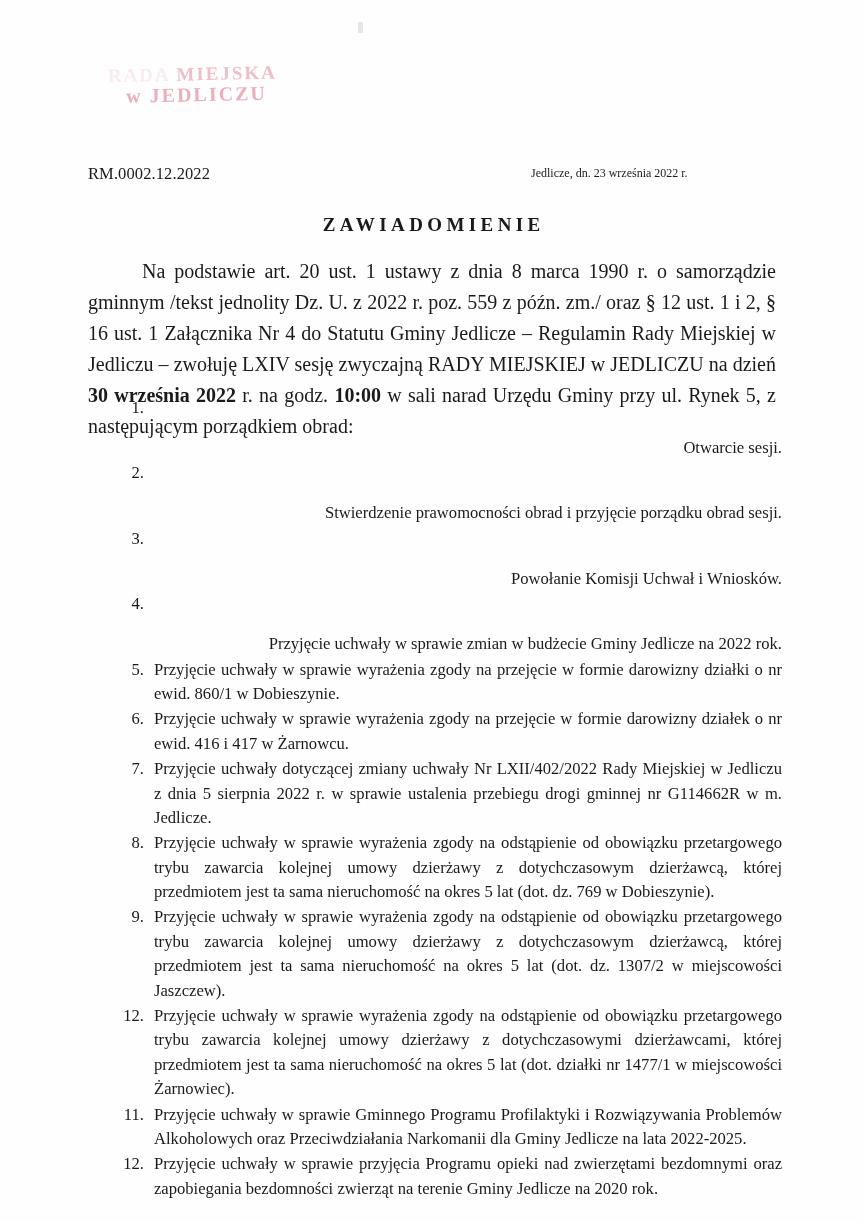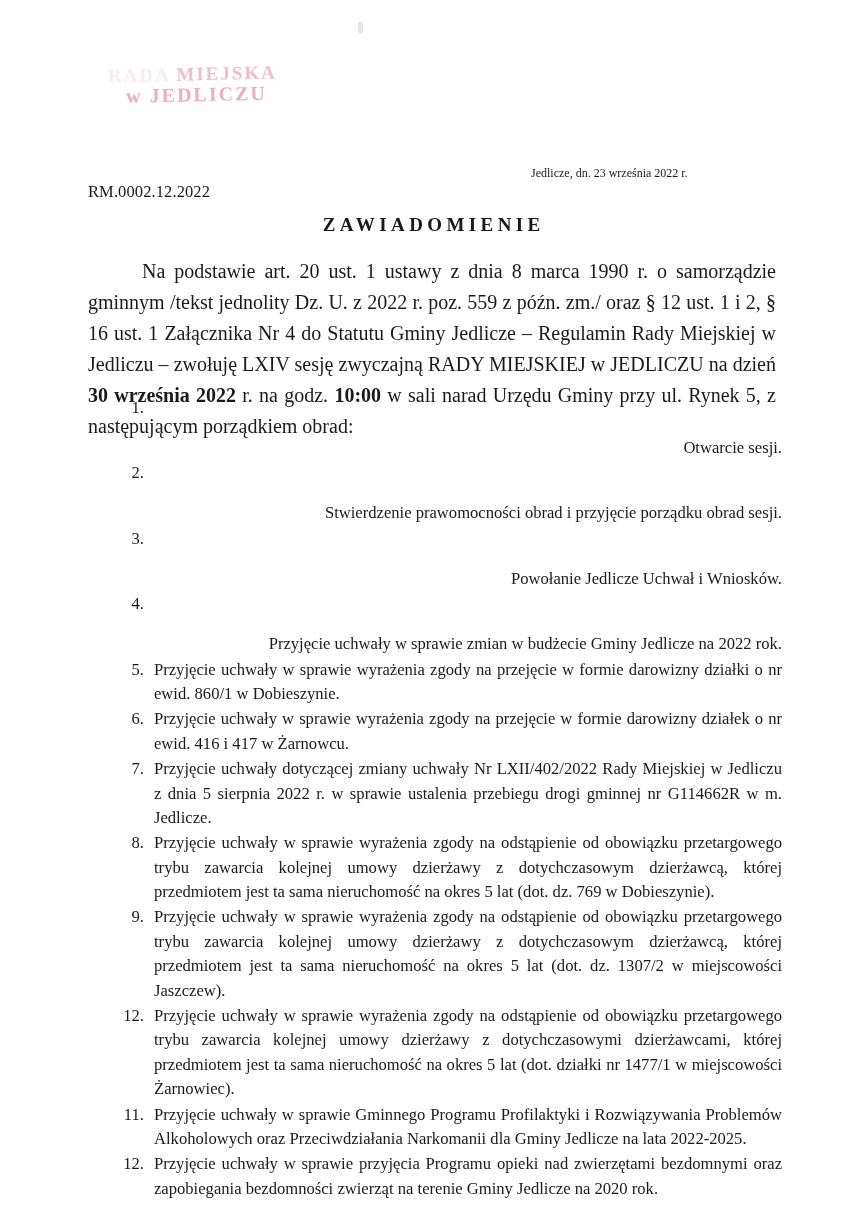--- a/index.html
+++ b/index.html
@@ -70,21 +70,21 @@
     color: #e89bab;
     opacity: .8;
     padding-left: 22px;
     margin-top: 1px;
   }
   .stamp-faint { color: #f0cfd6; opacity: .55; }
 
   .ref-no {
     position: absolute;
     left: 88px;
-    top: 120px;
+    top: 102px;
     font-size: 16.5px;
     letter-spacing: .1px;
     white-space: nowrap;
   }
   .place-date {
     position: absolute;
     left: 531px;
     top: 104px;
     font-size: 12px;
     white-space: nowrap;
@@ -172,21 +172,21 @@
       <div class="agenda-item short">
         <div class="agenda-num">1.</div>
         <div class="agenda-text">Otwarcie sesji.</div>
       </div>
       <div class="agenda-item short">
         <div class="agenda-num">2.</div>
         <div class="agenda-text">Stwierdzenie prawomocności obrad i przyjęcie porządku obrad sesji.</div>
       </div>
       <div class="agenda-item short">
         <div class="agenda-num">3.</div>
-        <div class="agenda-text">Powołanie Jedlicze Uchwał i Wniosków.</div>
+        <div class="agenda-text">Powołanie Komisji Uchwał i Wniosków.</div>
       </div>
       <div class="agenda-item short">
         <div class="agenda-num">4.</div>
         <div class="agenda-text">Przyjęcie uchwały w sprawie zmian w budżecie Gminy Jedlicze na 2022 rok.</div>
       </div>
       <div class="agenda-item">
         <div class="agenda-num">5.</div>
         <div class="agenda-text">Przyjęcie uchwały w sprawie wyrażenia zgody na przejęcie w formie darowizny działki o nr ewid. 860/1 w Dobieszynie.</div>
       </div>
       <div class="agenda-item">

